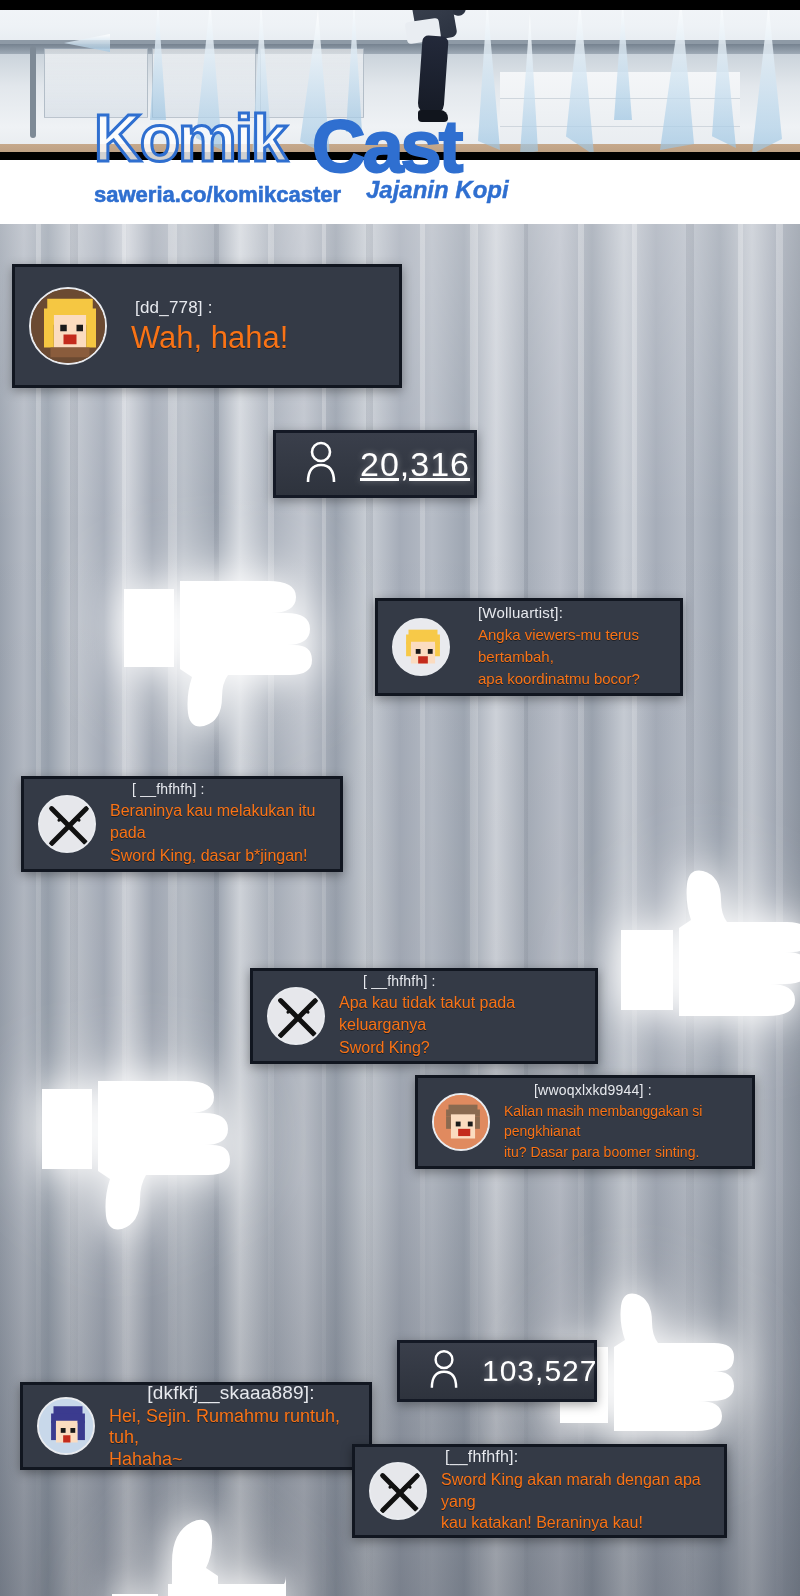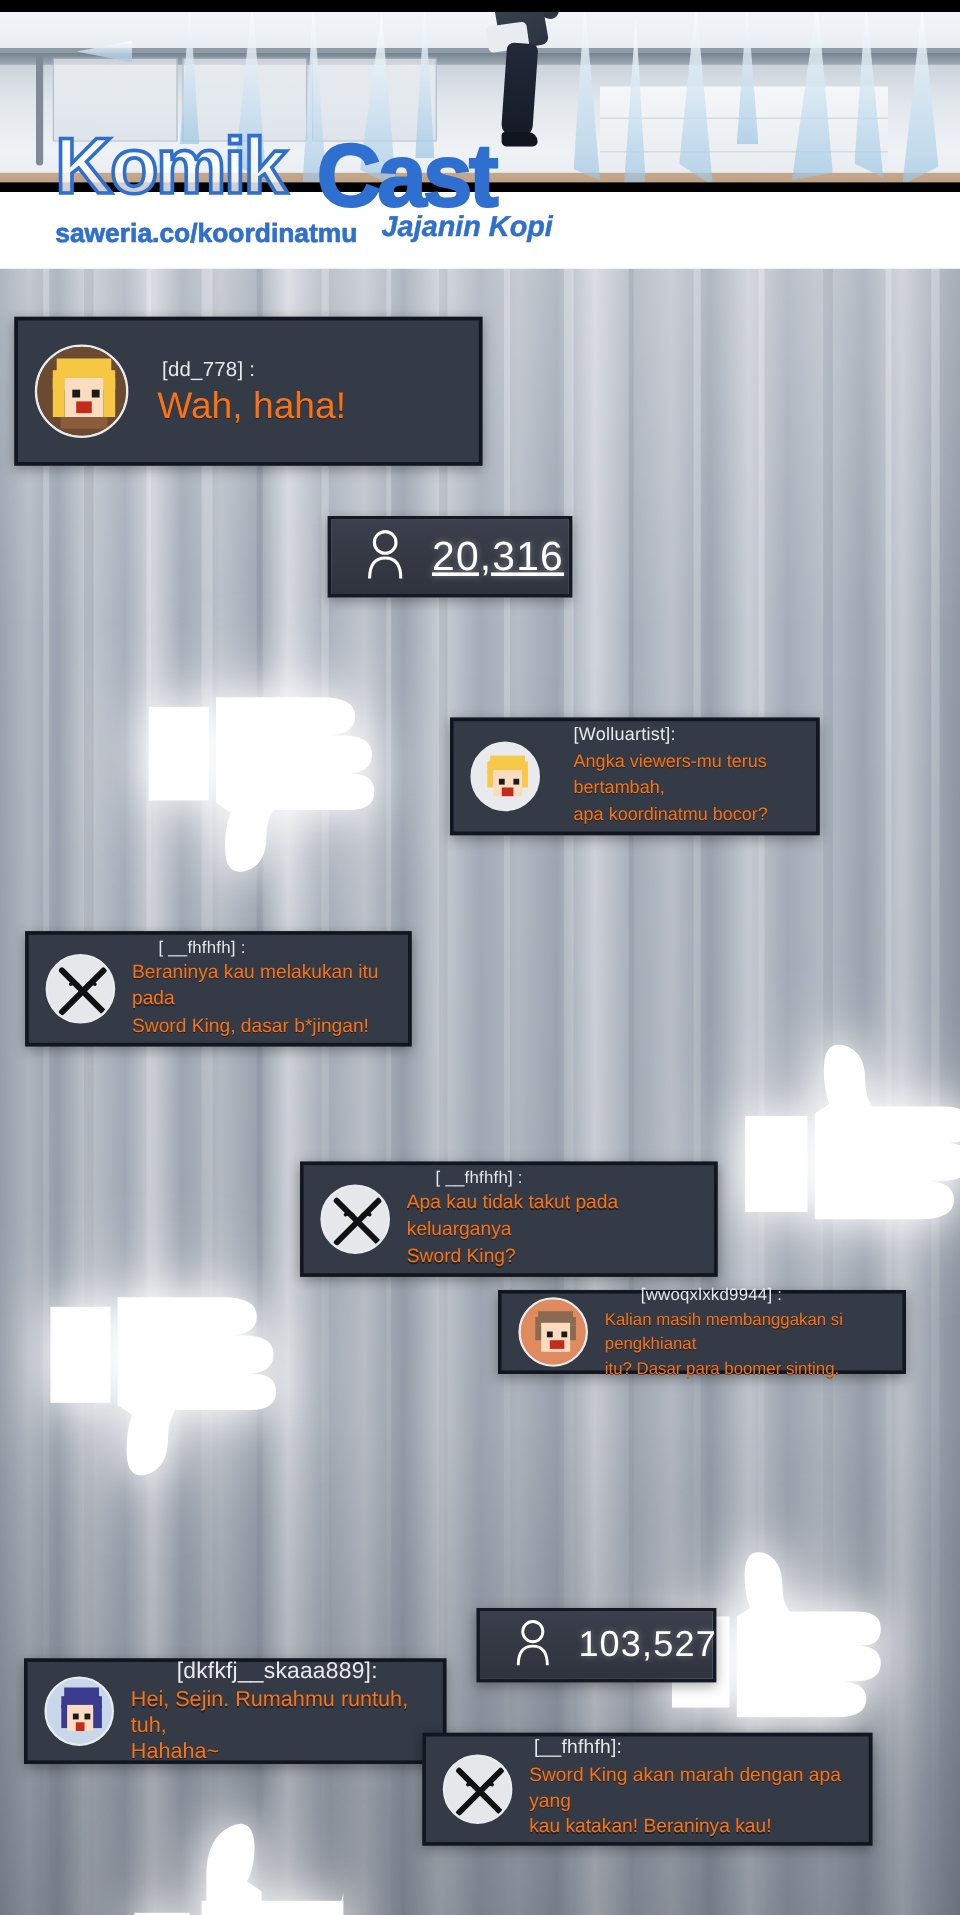--- a/index.html
+++ b/index.html
@@ -103,20 +103,21 @@
   
   #watermark {
     position: absolute; left: 0; top: 96px; width: 800px; height: 120px;
     pointer-events: none;
   }
   .wm-komik, .wm-cast, .wm-saweria, .wm-jajanin {
     position: absolute;
     font-family: "Liberation Sans", sans-serif;
     font-weight: bold;
     white-space: nowrap;
+    margin-left: 48px;
   }
   .wm-komik {
     left: 46px; top: 4px;
     font-size: 66px;
     letter-spacing: -2px;
     color: rgba(255,255,255,.10);
     -webkit-text-stroke: 3px #2f6fd0;
     text-shadow: 0 0 2px rgba(255,255,255,.8);
   }
   .wm-cast {
@@ -227,21 +228,21 @@
   #b3 { left: 21px;  top: 776px;  width: 322px; height: 96px; }
   #b3 .av { width: 58px; height: 58px; }
   #b3 .uname { font-size: 14px; margin: 0 0 3px 22px; }
   #b3 .msg   { font-size: 16px; line-height: 1.4; }
 
   #b4 { left: 250px; top: 968px;  width: 348px; height: 96px; }
   #b4 .av { width: 58px; height: 58px; }
   #b4 .uname { font-size: 14px; margin: 0 0 3px 24px; }
   #b4 .msg   { font-size: 16px; line-height: 1.4; }
 
-  #b5 { left: 415px; top: 1075px; width: 340px; height: 70px; }
+  #b5 { left: 415px; top: 1075px; width: 340px; height: 94px; }
   #b5 .av { width: 58px; height: 58px; }
   #b5 .uname { font-size: 14px; margin: 0 0 3px 30px; }
   #b5 .msg   { font-size: 14px; line-height: 1.45; }
 
   #b6 { left: 20px;  top: 1382px; width: 352px; height: 88px; }
   #b6 .av { width: 58px; height: 58px; }
   #b6 .uname { font-size: 19px; margin-bottom: 2px; text-align: center; }
   #b6 .msg   { font-size: 18px; line-height: 1.2; }
 
   #b7 { left: 352px; top: 1444px; width: 375px; height: 94px; }
@@ -311,21 +312,21 @@
     <div class="shard" style="left:752px;top:4px;width:30px;height:150px;clip-path:polygon(55% 0,100% 90%,0 100%);"></div>
     <div class="shard" style="left:64px;top:34px;width:46px;height:18px;clip-path:polygon(0 50%,100% 0,100% 100%);"></div>
 
     <div class="banner-mask-top"></div>
     <div class="banner-mask-bot"></div>
   </div>
 
   <div id="watermark">
     <span class="wm-komik">Komik</span>
     <span class="wm-cast">Cast</span>
-    <span class="wm-saweria">saweria.co/koordinatmu</span>
+    <span class="wm-saweria">saweria.co/komikcaster</span>
     <span class="wm-jajanin">Jajanin Kopi</span>
   </div>
 
   <div id="stage">
     <div class="vstreak" style="left:36px;width:5px"></div>
     <div class="vstreak dark" style="left:70px;width:8px"></div>
     <div class="vstreak" style="left:122px;width:4px"></div>
     <div class="vstreak" style="left:168px;width:9px"></div>
     <div class="vstreak dark" style="left:214px;width:5px"></div>
     <div class="vstreak" style="left:268px;width:6px"></div>

